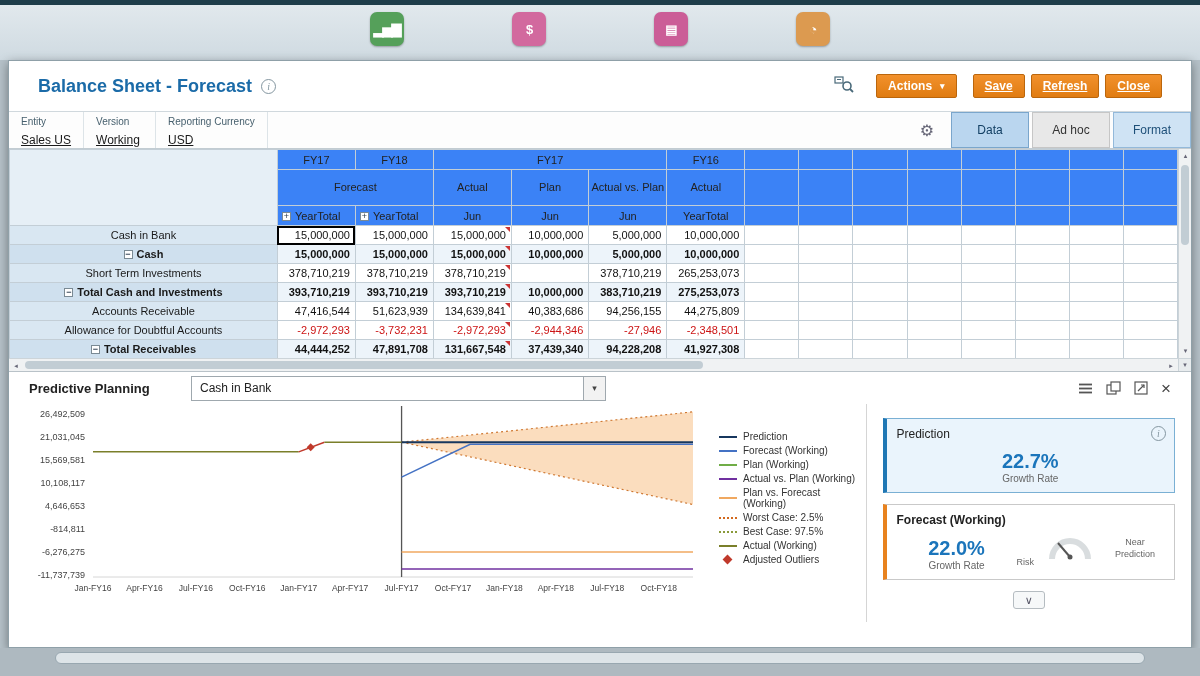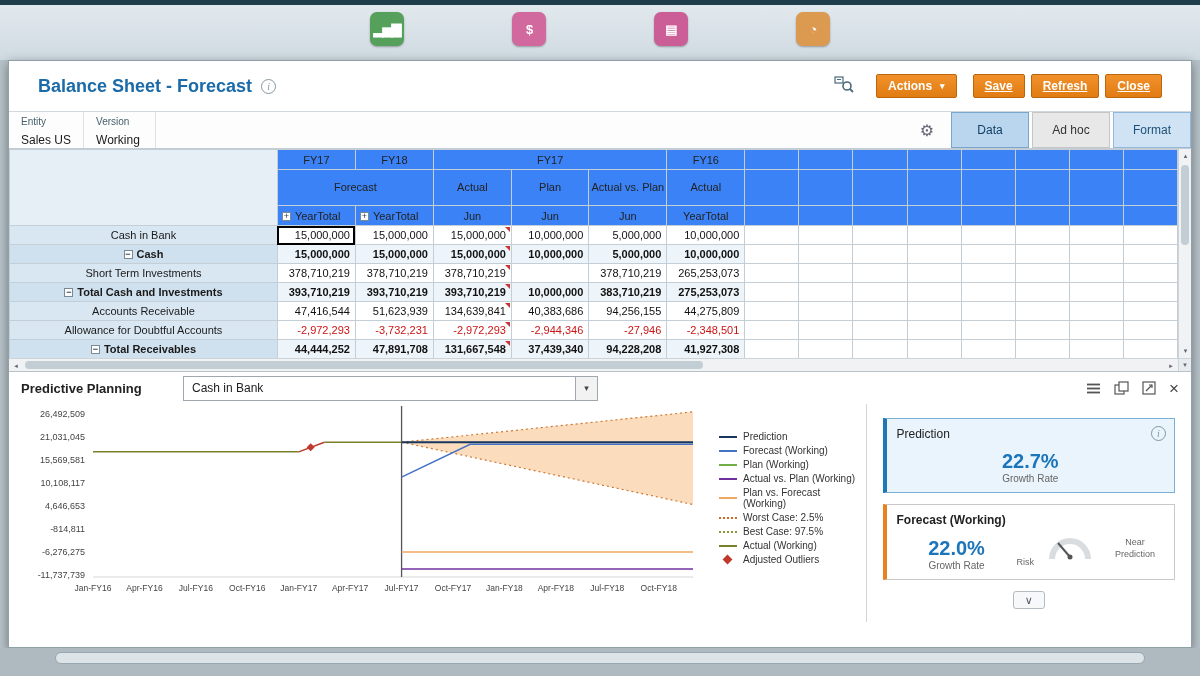--- a/index.html
+++ b/index.html
@@ -32,21 +32,21 @@
     cursor:pointer; display:inline-flex; align-items:center; gap:8px; }
   .btn.actions { margin-right:10px; }
   .btn .caret { font-size:9px; }
   .btn.u span { text-decoration:underline; }
 
   
   .pov { height:38px; border-top:1px solid #d0d8dd; border-bottom:1px solid #c2ccd2;
     display:flex; align-items:stretch; background:#fdfdfd; }
   .pov-item { padding:4px 12px 0 12px; border-right:1px solid #dde4e8; min-width:72px; cursor:pointer; }
   .pov-dim { font-size:10px; color:#47606e; }
-  .pov-val { font-size:12px; color:#1a1a1a; margin-top:6px; }
+  .pov-val { font-size:12px; color:#1a1a1a; margin-top:6px;text-decoration:underline; }
   .gear { margin-left:auto; align-self:center; font-size:16px; color:#667; padding:0 14px; cursor:pointer; }
   .tabs { display:flex; }
   .tab { width:78px; display:flex; align-items:center; justify-content:center; font-size:12px;
     border:1px solid #c6c6c6; margin-left:3px; background:#e8e8e8; color:#333; cursor:pointer; }
   .tab.active { background:#bad6ef; border-color:#7aa6cc; color:#123f63; }
   .tab.blue { background:#cfe3f4; border-color:#93b9da; color:#1d4f78; }
 
   
   .grid-area { position:relative; height:222px; }
   .grid-clip { position:absolute; left:0; top:0; right:13px; height:209px; overflow:hidden; }
@@ -82,21 +82,21 @@
     border-top:1px solid #ccd4d9; cursor:pointer; }
   .h-thumb { position:absolute; top:2px; bottom:2px; left:16px; width:58%; background:#c2cdd4; border-radius:5px; }
   .h-arrow { position:absolute; top:0; height:13px; width:14px; font-size:7px; color:#667;
     display:flex; align-items:center; justify-content:center; }
   .corner-box { position:absolute; right:0; bottom:0; width:13px; height:13px; background:#e8ecee;
     border-top:1px solid #ccd4d9; border-left:1px solid #ccd4d9; font-size:7px; color:#667;
     display:flex; align-items:center; justify-content:center; cursor:pointer; }
 
   
   .pp { position:absolute; left:0; right:0; top:310px; height:250px; border-top:1px solid #b9c2c8; background:#fff; }
-  .pp-header { height:32px; display:flex; align-items:center; padding:0 12px; gap:12px; }
+  .pp-header { height:32px; display:flex; align-items:center; padding:0 20px; gap:12px; }
   .pp-title { font-weight:bold; font-size:13px; color:#222; width:150px; }
   .member-select { width:415px; height:25px; border:1px solid #9fa8ae; display:flex; align-items:stretch; cursor:pointer; }
   .member-value { flex:1; padding:4px 8px; font-size:12px; color:#222; }
   .member-dd { width:22px; border-left:1px solid #9fa8ae; background:#f2f2f2; display:flex;
     align-items:center; justify-content:center; font-size:9px; color:#444; }
   .pp-icons { margin-left:auto; display:flex; gap:13px; align-items:center; }
   .pp-icon { cursor:pointer; color:#555; font-size:15px; line-height:1; display:flex; }
   .pp-body { display:flex; height:218px; }
   .chart-wrap { width:712px; padding:2px 0 0 4px; }
   .legend { width:166px; padding-top:24px; }
@@ -183,20 +183,24 @@
   </div>
 
   <div class="pov">
     <div class="pov-item">
       <div class="pov-dim">Entity</div>
       <div class="pov-val">Sales US</div>
     </div>
     <div class="pov-item">
       <div class="pov-dim">Version</div>
       <div class="pov-val">Working</div>
+    </div>
+    <div class="pov-item">
+      <div class="pov-dim">Reporting Currency</div>
+      <div class="pov-val">USD</div>
     </div>
     <span class="gear">⚙</span>
     <div class="tabs">
       <div class="tab active">Data</div>
       <div class="tab">Ad hoc</div>
       <div class="tab blue">Format</div>
     </div>
   </div>
 
   <div class="grid-area">

